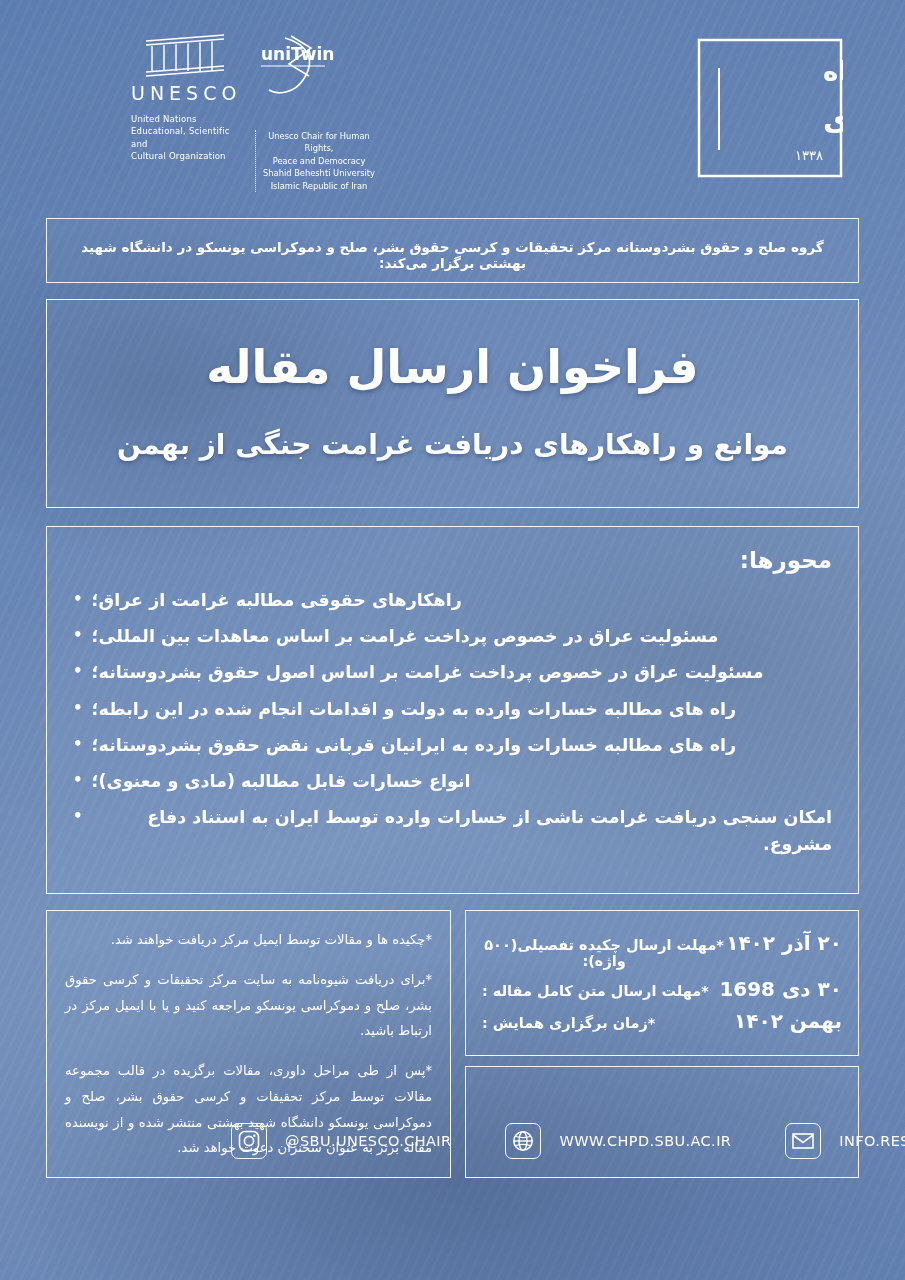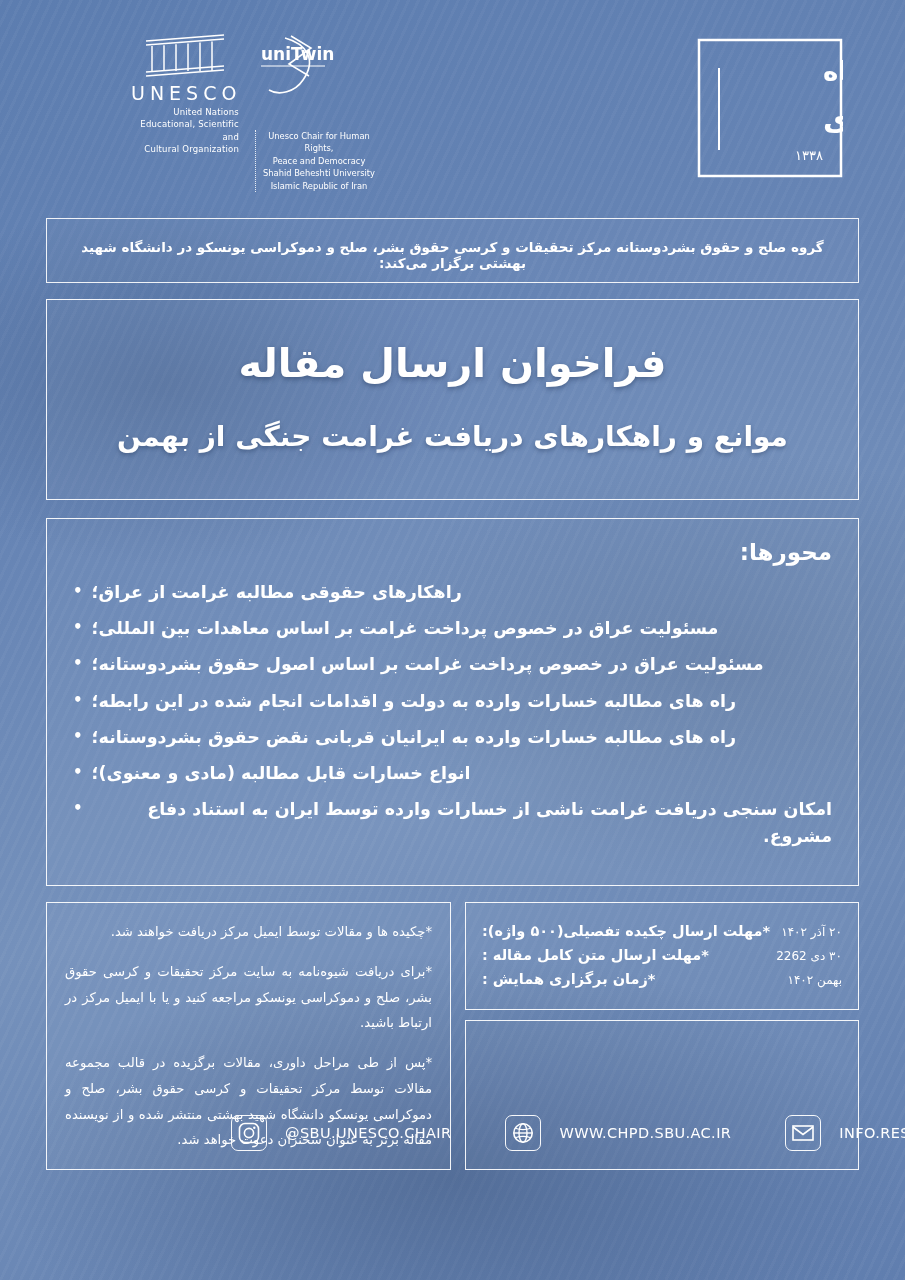--- a/index.html
+++ b/index.html
@@ -39,21 +39,21 @@
   }
   .logos-left { display: flex; align-items: flex-start; gap: 16px; padding-left: 85px; }
   .unesco-logo { width: 108px; text-align: center; }
   .unesco-temple { display:block; margin: 0 auto; }
   .unesco-word {
     font-family: "DejaVu Sans", sans-serif;
     font-size: 19px; letter-spacing: 5px; font-weight: 400;
     margin-top: 4px; text-align: right;
   }
   .unesco-sub {
-    margin-top: 2px; font-size: 8.5px; line-height: 1.45; text-align: right;
+    margin-top: 9px; font-size: 8.5px; line-height: 1.45; text-align: left;
     letter-spacing: .2px;
   }
   .unitwin { width: 120px; text-align: left; padding-top: 2px; }
   .unitwin-mark { display:block; }
   .unitwin-sub {
     margin-top: 22px; font-size: 8.3px; line-height: 1.5; text-align: center;
     border-left: 1px dotted rgba(255,255,255,.85);
     padding-left: 7px;
   }
   .sbu-logo { padding-right: 16px; padding-top: 6px; }
@@ -72,21 +72,21 @@
 
   
   .title-box {
     margin: 16px 46px 0 46px;
     border: 1px solid rgba(255,255,255,.92);
     padding: 40px 20px 46px 20px;
     text-align: center;
     background: rgba(255,255,255,0.04);
   }
   .title-main {
-    font-size: 40px; font-weight: 700; letter-spacing: 1px;
+    font-size: 46px; font-weight: 700; letter-spacing: 1px;
     text-shadow: 0 2px 5px rgba(25,45,80,.45);
   }
   .title-sub {
     margin-top: 34px;
     font-size: 28px; font-weight: 700;
     text-shadow: 0 2px 4px rgba(25,45,80,.4);
   }
 
   
   .topics {
@@ -121,21 +121,21 @@
 
   .deadlines {
     border: 1px solid rgba(255,255,255,.92);
     background: rgba(255,255,255,0.035);
     padding: 12px 16px 14px 16px;
   }
   .deadline-row {
     display: flex; flex-direction: row; justify-content: space-between; align-items: baseline;
     font-size: 14.5px; font-weight: 700; margin: 8px 0;
   }
-  .deadline-date { font-size: 12px; font-weight: 400; white-space: nowrap; }
+  .deadline-date { font-size: 20px; font-weight: 700; white-space: nowrap; }
   .deadline-label { text-align: center; }
 
   .contacts {
     border: 1px solid rgba(255,255,255,.92);
     background: rgba(255,255,255,0.035);
     padding: 16px 18px 18px 18px;
     flex: 1;
     display: flex; flex-direction: row; justify-content: center; gap: 14px; align-items: flex-end;
   }
   .contact-row {
@@ -255,21 +255,21 @@
   <div class="bottom">
 
     <div class="panel-right">
 
       <div class="deadlines">
         <div class="deadline-row">
           <span class="deadline-date">۲۰ آذر ۱۴۰۲</span>
           <span class="deadline-label">*مهلت ارسال چکیده تفصیلی(۵۰۰ واژه):</span>
         </div>
         <div class="deadline-row">
-          <span class="deadline-date">۳۰ دی 2262</span>
+          <span class="deadline-date">۳۰ دی 1698</span>
           <span class="deadline-label">*مهلت ارسال متن کامل مقاله :</span>
         </div>
         <div class="deadline-row">
           <span class="deadline-date">بهمن ۱۴۰۲</span>
           <span class="deadline-label">*زمان برگزاری همایش :</span>
         </div>
       </div>
 
       <div class="contacts">
 

